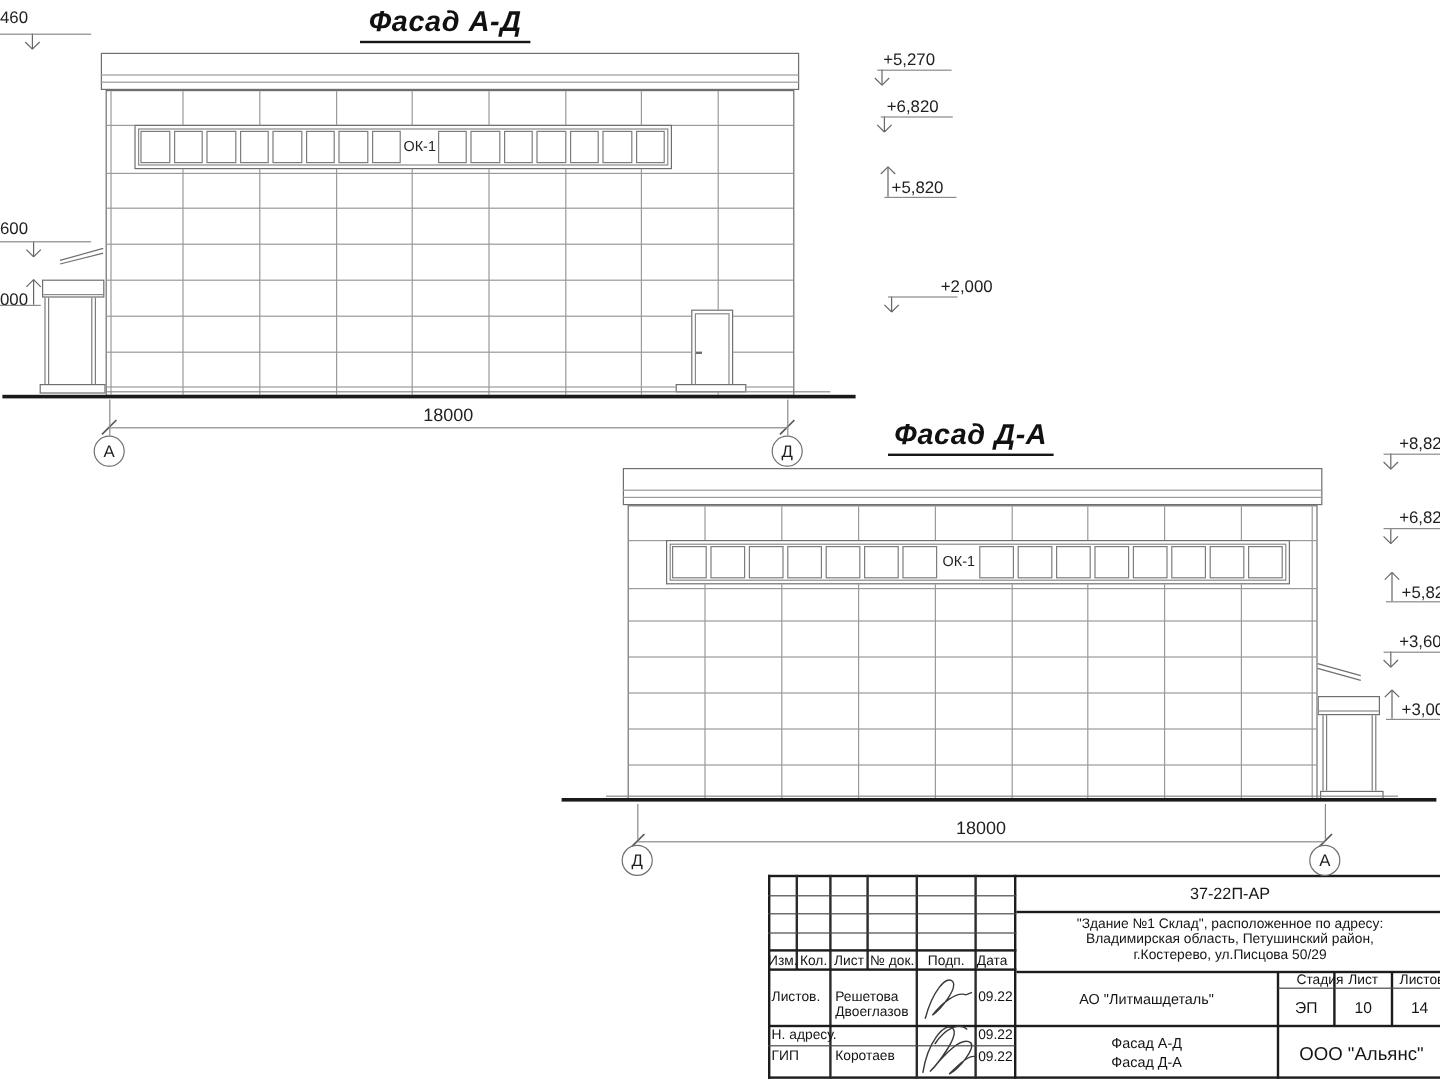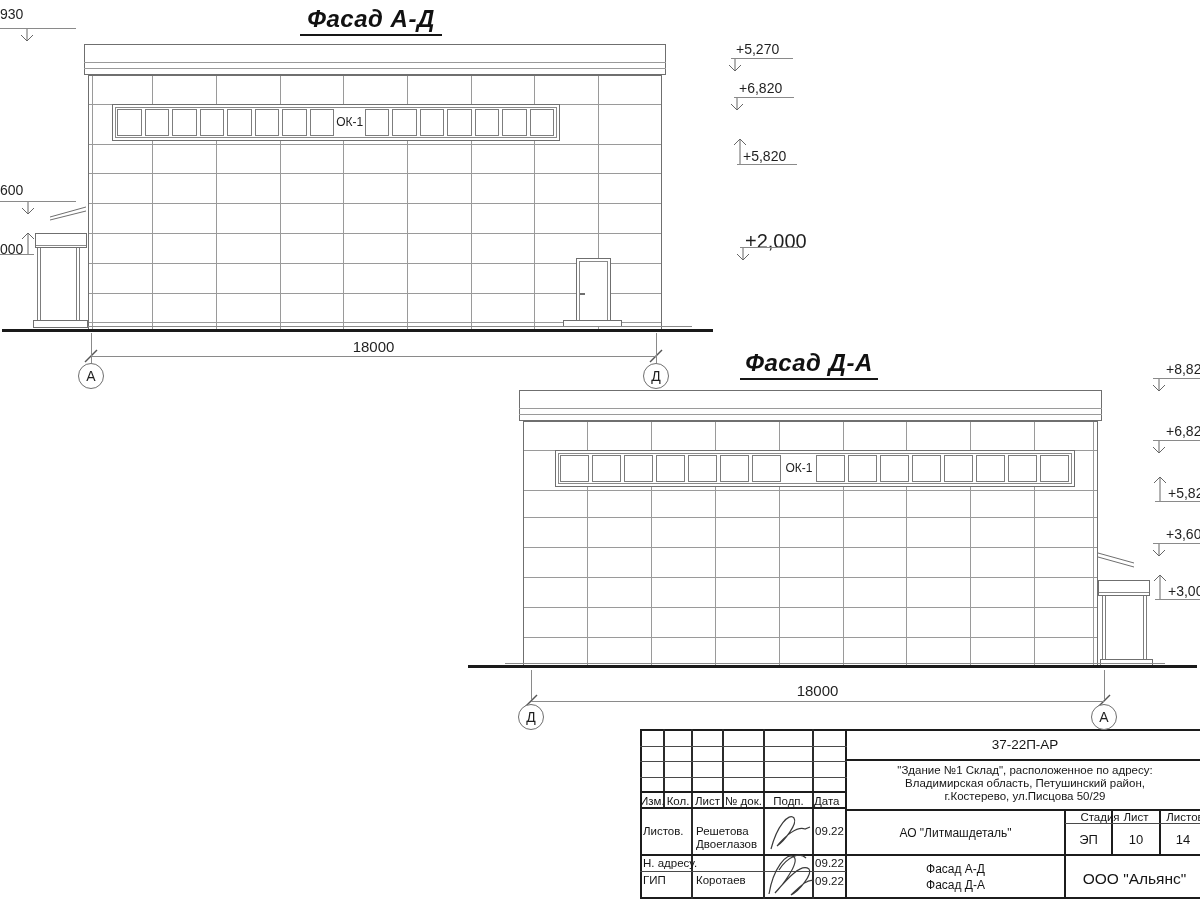--- a/index.html
+++ b/index.html
@@ -192,33 +192,33 @@
     <div class="rect" style="left: 563px; top: 320px; width: 59px; height: 7px; border: 1px solid rgb(111, 111, 111); background: rgb(255, 255, 255);"></div>
     <div class="rect" style="left: 35px; top: 233px; width: 52px; height: 15px; border: 1px solid rgb(111, 111, 111); background: rgb(255, 255, 255);"></div>
     <div class="ln" style="left: 36px; top: 245px; width: 50px; height: 1px; background: rgb(138, 138, 138);"></div>
     <div class="ln" style="left: 37px; top: 248px; width: 1px; height: 72px; background: rgb(125, 125, 125);"></div>
     <div class="ln" style="left: 40px; top: 248px; width: 1px; height: 72px; background: rgb(125, 125, 125);"></div>
     <div class="ln" style="left: 76px; top: 248px; width: 1px; height: 72px; background: rgb(125, 125, 125);"></div>
     <div class="ln" style="left: 79px; top: 248px; width: 1px; height: 72px; background: rgb(125, 125, 125);"></div>
     <div class="rect" style="left: 33px; top: 320px; width: 55px; height: 8px; border: 1px solid rgb(111, 111, 111); background: rgb(255, 255, 255);"></div>
     <div class="ln" style="left: 88px; top: 326px; width: 604px; height: 1px; background: rgb(138, 138, 138);"></div>
     <div class="ln" style="left: 2px; top: 329px; width: 711px; height: 3px; background: rgb(26, 26, 26);"></div>
-    <div class="txt" style="left: 0px; top: 6px; font-size: 14px; width: 22px; text-align: right;">930</div>
+    <div class="txt" style="left: 0px; top: 6px; font-size: 14px; width: 22px; text-align: right;">460</div>
     <div class="ln" style="left: 0px; top: 28px; width: 76px; height: 1px; background: rgb(138, 138, 138);"></div>
     <div class="txt" style="left: 0px; top: 182px; font-size: 14px; width: 22px; text-align: right;">600</div>
     <div class="ln" style="left: 0px; top: 201px; width: 76px; height: 1px; background: rgb(138, 138, 138);"></div>
     <div class="txt" style="left: 0px; top: 241px; font-size: 14px; width: 22px; text-align: right;">000</div>
     <div class="ln" style="left: 0px; top: 254px; width: 34px; height: 1px; background: rgb(138, 138, 138);"></div>
     <div class="txt" style="left: 736px; top: 41px; font-size: 14px;">+5,270</div>
     <div class="ln" style="left: 731px; top: 58px; width: 62px; height: 1px; background: rgb(138, 138, 138);"></div>
     <div class="txt" style="left: 739px; top: 80px; font-size: 14px;">+6,820</div>
     <div class="ln" style="left: 734px; top: 97px; width: 60px; height: 1px; background: rgb(138, 138, 138);"></div>
     <div class="txt" style="left: 743px; top: 148px; font-size: 14px;">+5,820</div>
     <div class="ln" style="left: 737px; top: 164px; width: 60px; height: 1px; background: rgb(138, 138, 138);"></div>
-    <div class="txt" style="left: 745px; top: 230px; font-size: 20px;">+2,000</div>
+    <div class="txt" style="left: 784px; top: 230px; font-size: 14px;">+2,000</div>
     <div class="ln" style="left: 740px; top: 247px; width: 58px; height: 1px; background: rgb(138, 138, 138);"></div>
     <div class="rect" style="left: 519px; top: 390px; width: 583px; height: 31px; border: 1px solid rgb(111, 111, 111); background: transparent;"></div>
     <div class="ln" style="left: 519px; top: 408px; width: 583px; height: 1px; background: rgb(154, 154, 154);"></div>
     <div class="ln" style="left: 519px; top: 414px; width: 583px; height: 1px; background: rgb(154, 154, 154);"></div>
     <div class="rect" style="left: 523px; top: 421px; width: 575px; height: 246px; border: 1px solid rgb(111, 111, 111); background: transparent;"></div>
     <div class="ln" style="left: 1093px; top: 422px; width: 1px; height: 244px; background: rgb(154, 154, 154);"></div>
     <div class="ln" style="left: 587px; top: 422px; width: 1px; height: 244px; background: rgb(154, 154, 154);"></div>
     <div class="ln" style="left: 651px; top: 422px; width: 1px; height: 244px; background: rgb(154, 154, 154);"></div>
     <div class="ln" style="left: 715px; top: 422px; width: 1px; height: 244px; background: rgb(154, 154, 154);"></div>
     <div class="ln" style="left: 779px; top: 422px; width: 1px; height: 244px; background: rgb(154, 154, 154);"></div>

